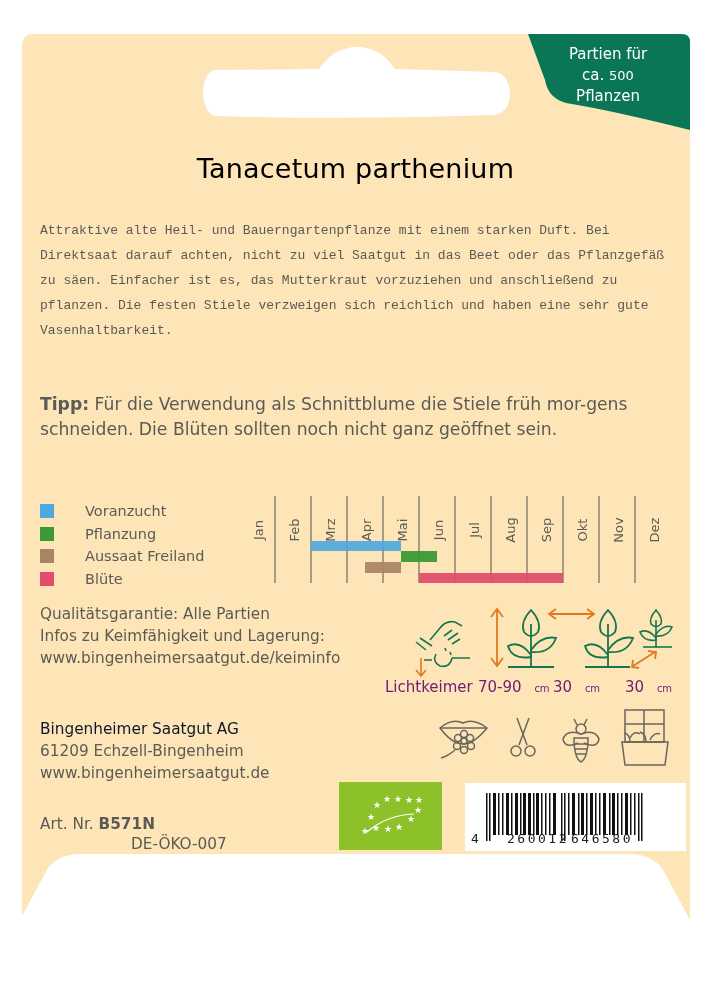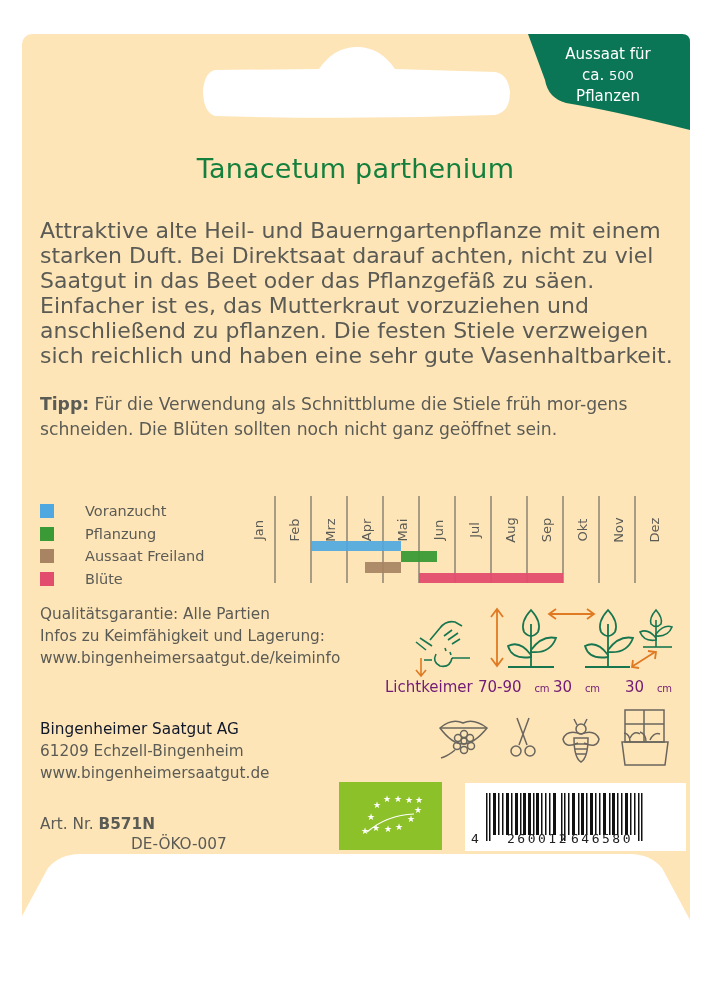--- a/index.html
+++ b/index.html
@@ -5,23 +5,23 @@
   html, body { margin:0; padding:0; }
   body { width:711px; height:1000px; background:#ffffff; position:relative; overflow:hidden;
          font-family:"DejaVu Sans", sans-serif; color:#5b5b55; }
   .packet { position:absolute; left:22px; top:34px; width:668px; height:930px; background:#fee5b8;
             border-radius:10px 10px 0 0; overflow:hidden; }
   .hang-hole { position:absolute; left:0; top:0; }
   .badge { position:absolute; }
   .badge-text { position:absolute; left:538px; top:44px; width:140px; text-align:center; color:#fff;
                 font-size:15px; line-height:21px; }
   .badge-text .big { font-weight:normal; font-size:13px; }
-  .title { position:absolute; left:0; width:711px; top:153px; text-align:center; color:#15803d;
+  .title { position:absolute; left:0; width:711px; top:153px; text-align:center; color:#000000;
            font-size:27px; letter-spacing:0.2px; }
-  .desc { position:absolute; left:40px; top:218px; width:640px; font-size:22px; line-height:25px; }
+  .desc { position:absolute; left:40px; top:218px; width:640px; font-size:13px; line-height:25px;font-family:Liberation Mono, monospace; }
   .tip { position:absolute; left:40px; top:392px; width:640px; font-size:17.2px; line-height:25px; }
   .tip b { font-weight:bold; }
   .legend { position:absolute; left:40px; top:500px; font-size:14.5px; line-height:22.5px; }
   .legend-row { display:flex; align-items:center;gap:23px; }
   .swatch { width:14px; height:14px; margin-right:8px; display:inline-block; }
   .chart { position:absolute; left:0; top:0; }
   .month { position:absolute; top:512px; width:36px; height:36px; font-size:13px; }
   .month span { position:absolute; left:50%; top:50%; transform:translate(-50%,-50%) rotate(-90deg); white-space:nowrap; }
   .quality { position:absolute; left:40px; top:603px; font-size:15.3px; line-height:22px; }
   .link { }
@@ -44,21 +44,21 @@
 
 <svg class="hang-hole" width="711" height="1000">
   <path d="M215 70 Q205 72 203 90 Q203 112 215 116 Q355 120 495 115 Q510 112 510 92 Q508 74 495 72 L395 69 Q380 47 357 47 Q334 47 319 69 Z" fill="#ffffff"></path>
   <path d="M22 916 L48 868 Q60 854 80 854 L630 854 Q650 854 662 868 L690 920 L690 1000 L22 1000 Z" fill="#ffffff"></path>
 </svg>
 
 <svg class="badge" width="711" height="140" style="left:0;top:0">
   <path d="M528 34 L682 34 Q690 34 690 42 L690 130 Q610 110 566 103 Q548 98 545 80 Z" fill="#0b7655"></path>
 </svg>
 <div class="badge-text">
-  <div>Aussaat für</div>
+  <div>Partien für</div>
   <div><span>ca.</span> <span class="big">500</span></div>
   <div>Pflanzen</div>
 </div>
 
 <div class="title">Tanacetum parthenium</div>
 
 <div class="desc">Attraktive alte Heil- und Bauerngartenpflanze mit einem starken Duft.  Bei Direktsaat darauf achten, nicht zu viel Saatgut in das Beet oder das Pflanzgefäß zu säen. Einfacher ist es, das Mutterkraut vorzuziehen und anschließend zu pflanzen. Die festen Stiele verzweigen sich reichlich und haben eine sehr gute Vasenhaltbarkeit.</div>
 
 <div class="tip"><b>Tipp:</b><span> Für die Verwendung als Schnittblume die Stiele früh mor-gens schneiden. Die Blüten sollten noch nicht ganz geöffnet sein.</span></div>
 

